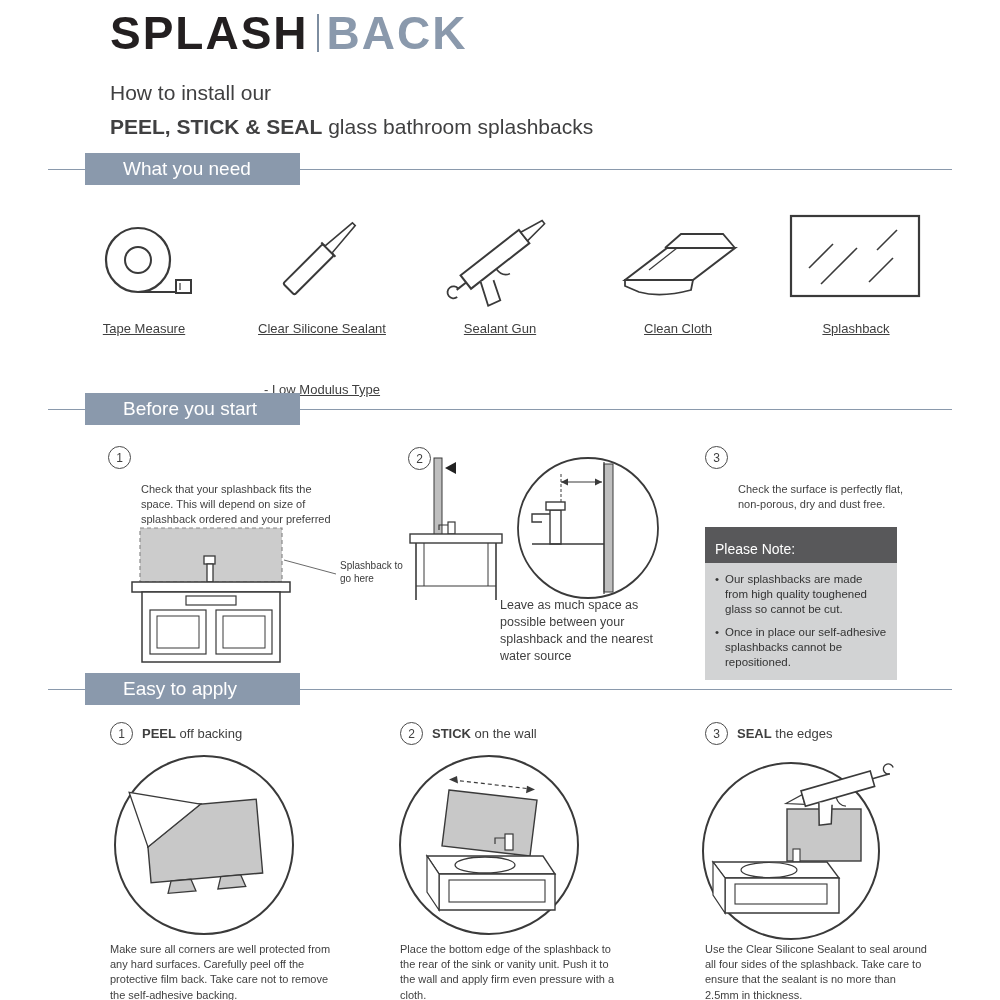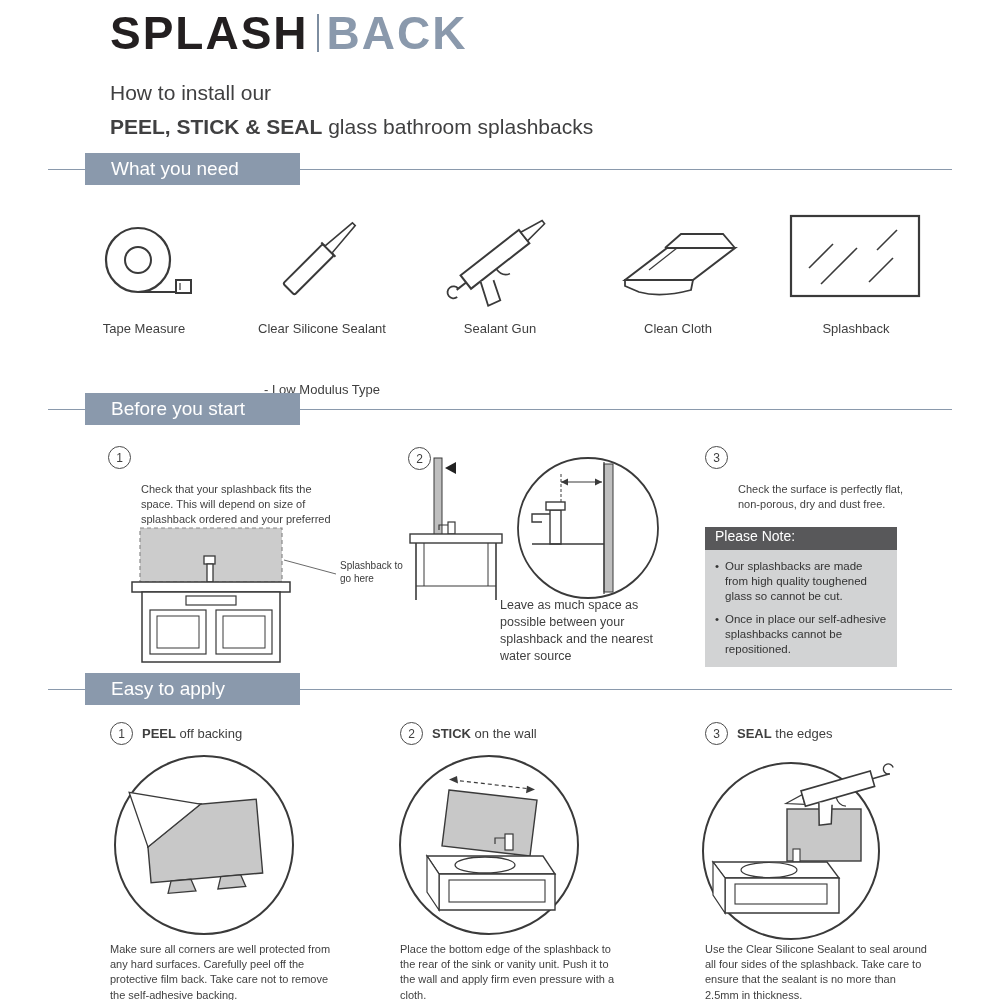--- a/index.html
+++ b/index.html
@@ -11,42 +11,42 @@
   .logo { position:absolute; left:110px; top:6px; font-size:46px; letter-spacing:2px; white-space:nowrap; }
   .logo-splash { font-weight:bold; color:#231f20; }
   .logo-divider { display:inline-block; width:2px; height:38px; background:#7d8da0; margin:0 8px; vertical-align:-3px; }
   .logo-back { font-weight:bold; color:var(--accent,#8a99ac); }
   .intro { position:absolute; left:110px; top:76px; font-size:21px; color:#404041; line-height:34px; }
   .intro b { font-weight:bold; }
 
   
   .rule { position:absolute; left:48px; right:48px; height:1px; background:var(--accent,#8a99ac); }
   .banner { position:absolute; left:85px; width:215px; height:32px; line-height:32px;
-            background:var(--accent,#8a99ac); color:#fff; font-size:19px; padding-left:26px; }
-
-  
-  .items-row { position:absolute; left:55px; right:55px; top:196px; height:160px; display:flex; }
+            background:var(--accent,#8a99ac); color:#fff; font-size:19px; padding-left:38px; }
+
+  
+  .items-row { position:absolute; left:55px; right:55px; top:196px; height:160px; display:flex;text-decoration:underline; }
   .wyn-item { flex:1; display:flex; flex-direction:column; align-items:center; }
   .wyn-icon { height:128px; display:flex; align-items:flex-end; justify-content:center; }
   .wyn-label, .wyn-sublabel { font-size:13px; color:#3f3f3f; text-align:center; line-height:1.3;margin-top:44px; }
   .wyn-label { margin-top:7px; }
 
   
   .num-badge { width:23px; height:23px; border:1.5px solid #4a4a4a; border-radius:50%;
                font-size:12px; display:flex; align-items:center; justify-content:center;
                flex:none; color:#3f3f3f; background:#fff; }
   .step-header { position:absolute; display:flex; gap:10px; align-items:flex-start; }
   .step-text { font-size:11px; line-height:1.35; color:#3f3f3f;margin-top:36px; }
 
   .annotation { position:absolute; font-size:10px; line-height:1.25; color:#3a3a3a; width:66px; }
   .mini-caption { position:absolute; font-size:12.5px; line-height:1.35; color:#3f3f3f; }
 
   
   .note-box { position:absolute; left:705px; top:527px; width:192px; }
-  .note-header { background:var(--note-header-bg,#58585a); color:#fff; font-size:14px; padding:1px 10px 6px; }
+  .note-header { background:var(--note-header-bg,#58585a); color:#fff; font-size:14px; padding:14px 10px 6px; }
   .note-body { background:var(--note-body-bg,#d2d3d4); padding:9px 10px 10px; }
   .note-bullet { display:flex; gap:6px; font-size:11.5px; line-height:1.32; color:#333; margin-bottom:7px; }
   .note-bullet:last-child { margin-bottom:0; }
   .bdot { flex:none; }
 
   
   .apply-header { position:absolute; top:722px; display:flex; gap:9px; align-items:center; }
   .apply-label { font-size:13px; color:#3f3f3f; }
   .apply-label b { font-weight:bold; }
   .apply-caption { position:absolute; top:942px; font-size:11px; line-height:1.38; color:#3f3f3f; }

